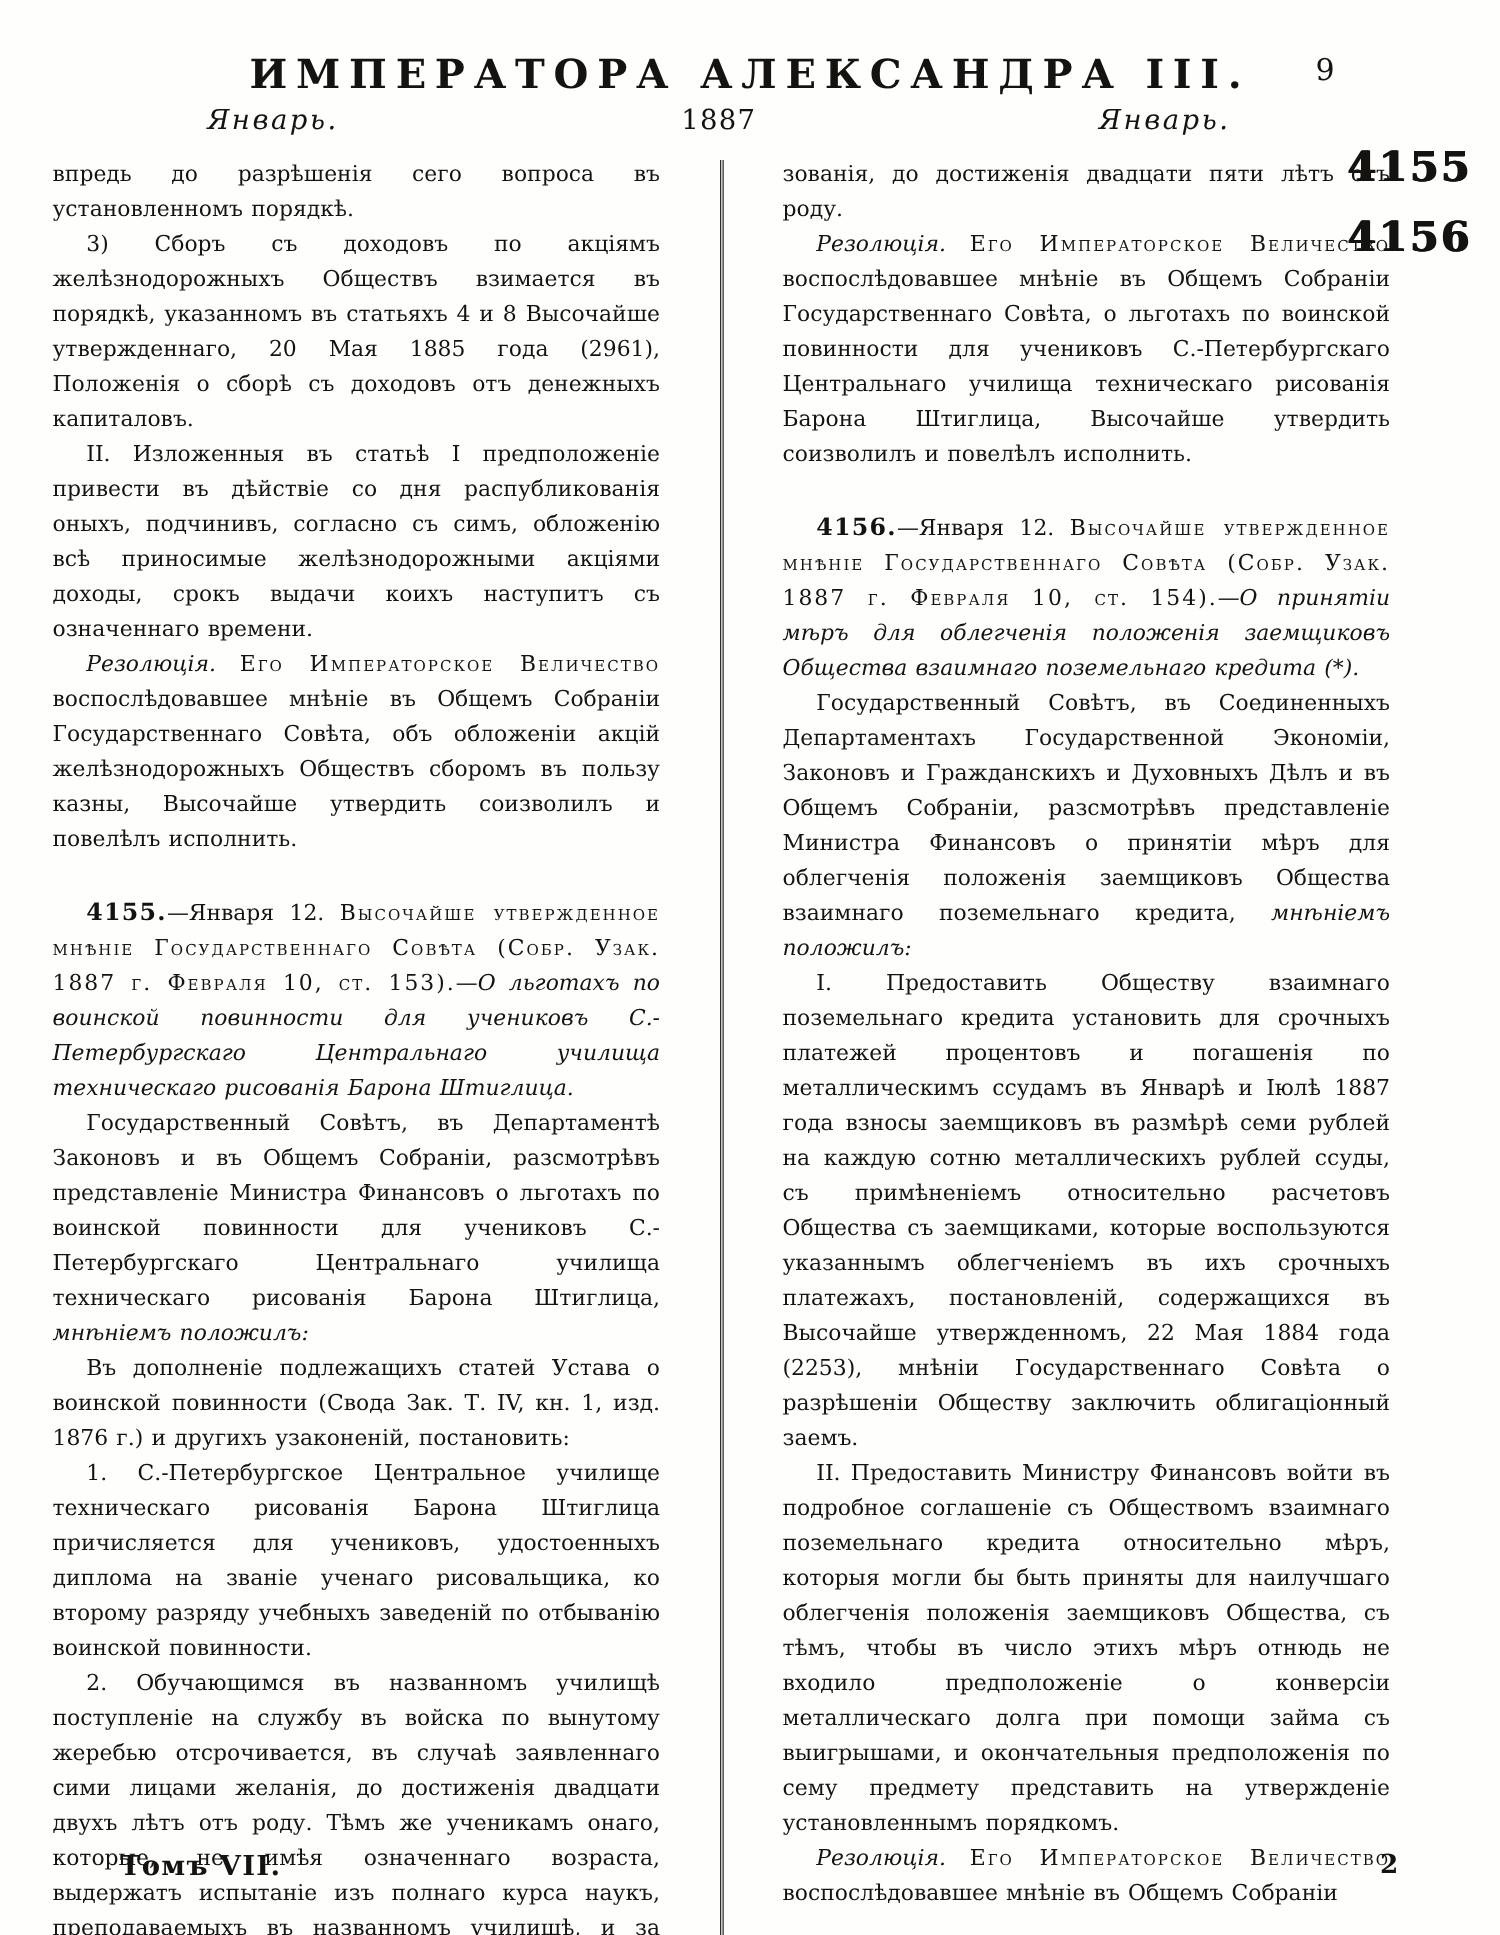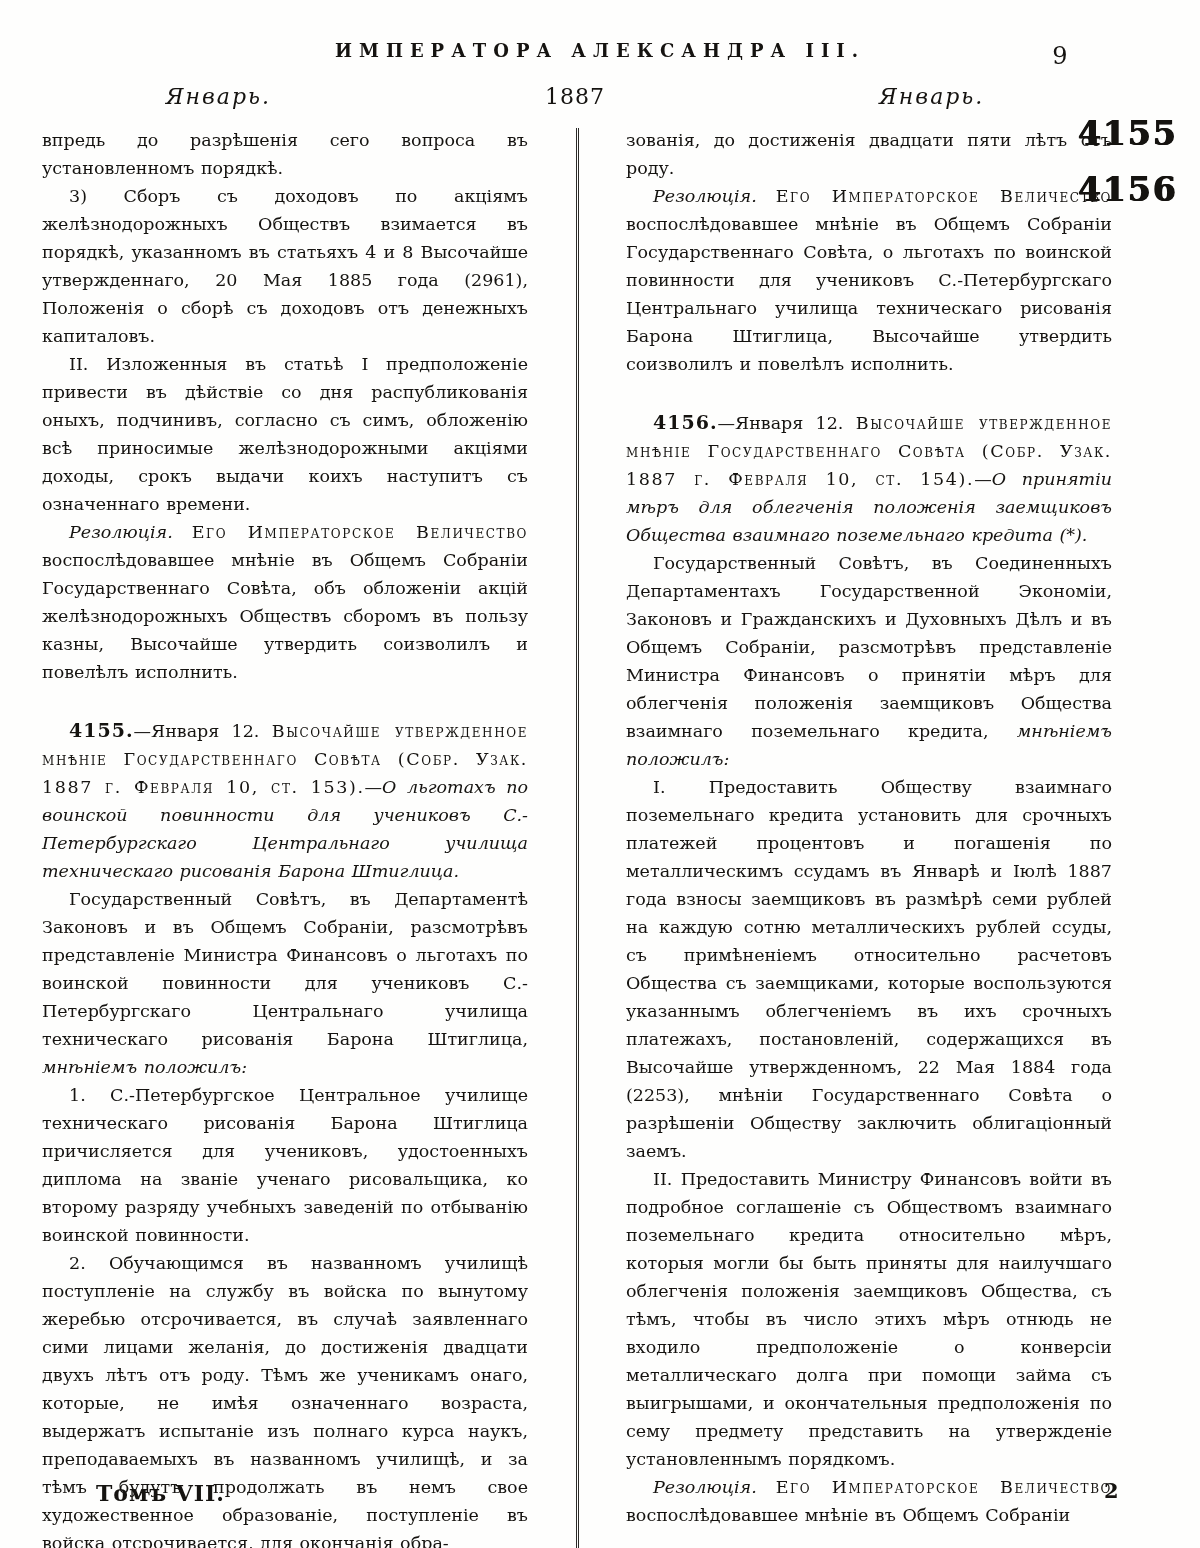--- a/index.html
+++ b/index.html
@@ -13,21 +13,21 @@
     overflow: hidden;
   }
   
   .running-head {
     position: absolute;
     top: 40px; left: 0; width: 1200px;
     text-align: center;
   }
   .head-title {
     display: inline-block;
-    font-size: 18px;
+    font-size: 32px;
     font-weight: bold;
     letter-spacing: 7px;
     white-space: nowrap;
   }
   .head-pagenum {
     position: absolute;
     top: 2px;
     left: 1040px;
     width: 40px;
     font-size: 24px;
@@ -146,20 +146,21 @@
   </div>
 
   <div class="columns">
     <div class="col" id="left-blocks">
         <p class="para"><span class="p">впредь до разрѣшенія сего вопроса въ установленномъ порядкѣ.</span></p>
         <p class="para indent"><span class="p">3) Сборъ съ доходовъ по акціямъ желѣзнодорожныхъ Обществъ взимается въ порядкѣ, указанномъ въ статьяхъ 4 и 8 Высочайше утвержденнаго, 20 Мая 1885 года (2961), Положенія о сборѣ съ доходовъ отъ денежныхъ капиталовъ.</span></p>
         <p class="para indent"><span class="p">II. Изложенныя въ статьѣ I предположеніе привести въ дѣйствіе со дня распубликованія оныхъ, подчинивъ, согласно съ симъ, обложенію всѣ приносимые желѣзнодорожными акціями доходы, срокъ выдачи коихъ наступитъ съ означеннаго времени.</span></p>
         <p class="para indent"><span class="i">Резолюція. </span><span class="sc">Его Императорское Величество</span><span class="p"> воспослѣдовавшее мнѣніе въ Общемъ Собраніи Государственнаго Совѣта, объ обложеніи акцій желѣзнодорожныхъ Обществъ сборомъ въ пользу казны, Высочайше утвердить соизволилъ и повелѣлъ исполнить.</span></p>
         <p class="para indent gap"><span class="num">4155.</span><span class="p">—Января 12. </span><span class="sc">Высочайше утвержденное мнѣніе Государственнаго Совѣта (Собр. Узак. 1887 г. Февраля 10, ст. 153).</span><span class="p">—</span><span class="i">О льготахъ по воинской повинности для учениковъ С.-Петербургскаго Центральнаго училища техническаго рисованія Барона Штиглица.</span></p>
         <p class="para indent"><span class="p">Государственный Совѣтъ, въ Департаментѣ Законовъ и въ Общемъ Собраніи, разсмотрѣвъ представленіе Министра Финансовъ о льготахъ по воинской повинности для учениковъ С.-Петербургскаго Центральнаго училища техническаго рисованія Барона Штиглица, </span><span class="i">мнѣніемъ положилъ:</span></p>
+        <p class="para indent"><span class="p">Въ дополненіе подлежащихъ статей Устава о воинской повинности (Свода Зак. Т. IV, кн. 1, изд. 1876 г.) и другихъ узаконеній, постановить:</span></p>
         <p class="para indent"><span class="p">1. С.-Петербургское Центральное училище техническаго рисованія Барона Штиглица причисляется для учениковъ, удостоенныхъ диплома на званіе ученаго рисовальщика, ко второму разряду учебныхъ заведеній по отбыванію воинской повинности.</span></p>
         <p class="para indent"><span class="p">2. Обучающимся въ названномъ училищѣ поступленіе на службу въ войска по вынутому жеребью отсрочивается, въ случаѣ заявленнаго сими лицами желанія, до достиженія двадцати двухъ лѣтъ отъ роду. Тѣмъ же ученикамъ онаго, которые, не имѣя означеннаго возраста, выдержатъ испытаніе изъ полнаго курса наукъ, преподаваемыхъ въ названномъ училищѣ, и за тѣмъ будутъ продолжать въ немъ свое художественное образованіе, поступленіе въ войска отсрочивается, для окончанія обра-</span></p>
       </div>
     <div class="divider"></div>
     <div class="col">
       <div id="right-blocks">
           <p class="para"><span class="p">зованія, до достиженія двадцати пяти лѣтъ отъ роду.</span></p>
           <p class="para indent"><span class="i">Резолюція. </span><span class="sc">Его Императорское Величество</span><span class="p"> воспослѣдовавшее мнѣніе въ Общемъ Собраніи Государственнаго Совѣта, о льготахъ по воинской повинности для учениковъ С.-Петербургскаго Центральнаго училища техническаго рисованія Барона Штиглица, Высочайше утвердить соизволилъ и повелѣлъ исполнить.</span></p>
           <p class="para indent gap"><span class="num">4156.</span><span class="p">—Января 12. </span><span class="sc">Высочайше утвержденное мнѣніе Государственнаго Совѣта (Собр. Узак. 1887 г. Февраля 10, ст. 154).</span><span class="p">—</span><span class="i">О принятіи мѣръ для облегченія положенія заемщиковъ Общества взаимнаго поземельнаго кредита (*).</span></p>
           <p class="para indent"><span class="p">Государственный Совѣтъ, въ Соединенныхъ Департаментахъ Государственной Экономіи, Законовъ и Гражданскихъ и Духовныхъ Дѣлъ и въ Общемъ Собраніи, разсмотрѣвъ представленіе Министра Финансовъ о принятіи мѣръ для облегченія положенія заемщиковъ Общества взаимнаго поземельнаго кредита, </span><span class="i">мнѣніемъ положилъ:</span></p>

